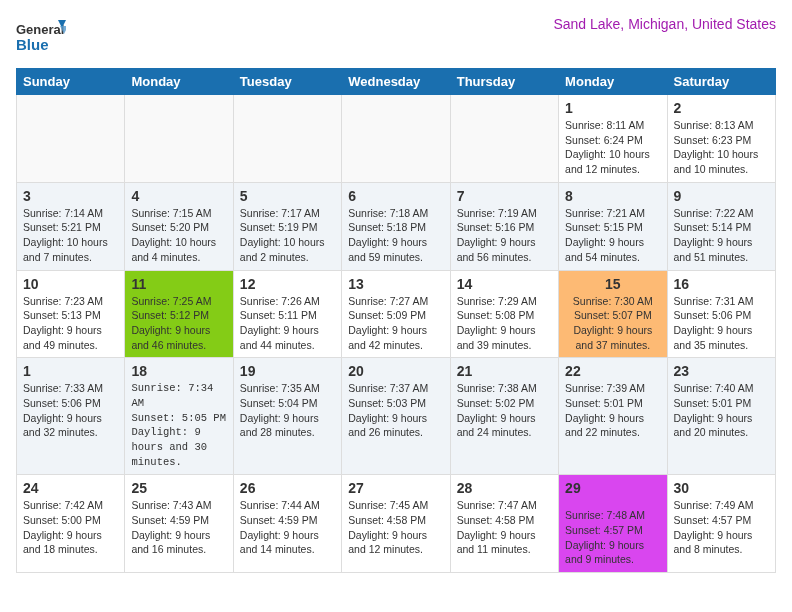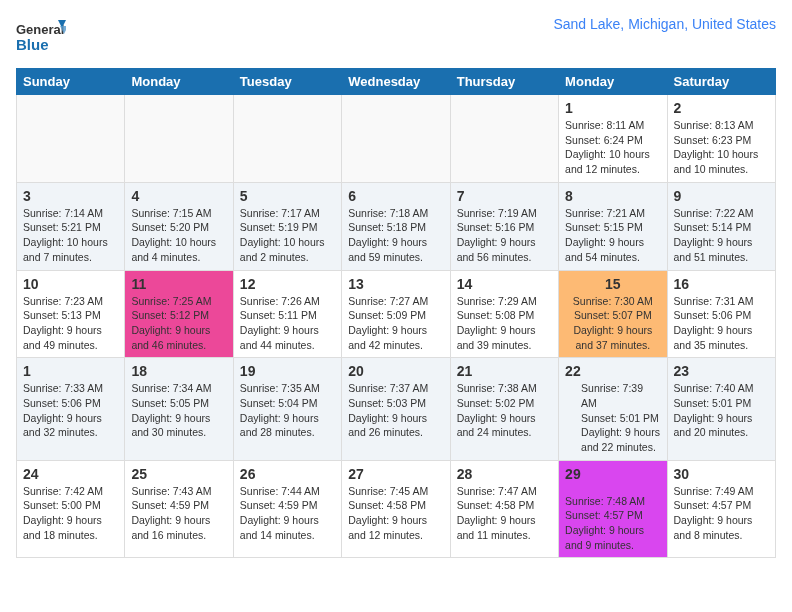--- a/index.html
+++ b/index.html
@@ -24,21 +24,21 @@
     .title-area {
       text-align: right;
     }
     .month-title {
       font-size: 32px;
       font-weight: bold;
       color: #333;
     }
     .location {
       font-size: 14px;
-      color: #3b82f6;
+      color: #a21caf;
     }
     table {
       width: 100%;
       border-collapse: collapse;
       table-layout: fixed;
     }
     th {
       background-color: #1a6faf;
       color: #fff;
       text-align: left;
@@ -162,21 +162,21 @@
 Daylight: 9 hours and 51 minutes.</div>
         </td>
       </tr>
       <tr>
         <td style="background: rgb(255, 255, 255);">
           <span class="day-number">10</span>
           <div class="day-info" style="white-space: pre-line;">Sunrise: 7:23 AM
 Sunset: 5:13 PM
 Daylight: 9 hours and 49 minutes.</div>
         </td>
-        <td style="background: #ec4899; margin-left: 9px;">
+        <td style="background: #84cc16; margin-left: 9px;">
           <span class="day-number">11</span>
           <div class="day-info" style="white-space: pre-line;">Sunrise: 7:25 AM
 Sunset: 5:12 PM
 Daylight: 9 hours and 46 minutes.</div>
         </td>
         <td style="background: rgb(255, 255, 255);">
           <span class="day-number">12</span>
           <div class="day-info" style="white-space: pre-line;">Sunrise: 7:26 AM
 Sunset: 5:11 PM
 Daylight: 9 hours and 44 minutes.</div>
@@ -208,21 +208,21 @@
       </tr>
       <tr>
         <td style="background: rgb(240, 244, 248);">
           <span class="day-number">1</span>
           <div class="day-info" style="white-space: pre-line;">Sunrise: 7:33 AM
 Sunset: 5:06 PM
 Daylight: 9 hours and 32 minutes.</div>
         </td>
         <td style="background: rgb(240, 244, 248);">
           <span class="day-number">18</span>
-          <div class="day-info" style="white-space: pre-line;">Sunrise: 7:34 AM
+          <div class="day-info" style="white-space: pre-line; font-family: Liberation Mono, monospace;">Sunrise: 7:34 AM
 Sunset: 5:05 PM
 Daylight: 9 hours and 30 minutes.</div>
         </td>
         <td style="background: rgb(240, 244, 248);">
           <span class="day-number">19</span>
           <div class="day-info" style="white-space: pre-line;">Sunrise: 7:35 AM
 Sunset: 5:04 PM
 Daylight: 9 hours and 28 minutes.</div>
         </td>
         <td style="background: rgb(240, 244, 248);">
@@ -232,21 +232,21 @@
 Daylight: 9 hours and 26 minutes.</div>
         </td>
         <td style="background: rgb(240, 244, 248);">
           <span class="day-number">21</span>
           <div class="day-info" style="white-space: pre-line;">Sunrise: 7:38 AM
 Sunset: 5:02 PM
 Daylight: 9 hours and 24 minutes.</div>
         </td>
         <td style="background: rgb(240, 244, 248);">
           <span class="day-number">22</span>
-          <div class="day-info" style="white-space: pre-line; margin-left: 16px;">Sunrise: 7:39 AM
+          <div class="day-info" style="white-space: pre-line;">Sunrise: 7:39 AM
 Sunset: 5:01 PM
 Daylight: 9 hours and 22 minutes.</div>
         </td>
         <td style="background: rgb(240, 244, 248);">
           <span class="day-number">23</span>
           <div class="day-info" style="white-space: pre-line;">Sunrise: 7:40 AM
 Sunset: 5:01 PM
 Daylight: 9 hours and 20 minutes.</div>
         </td>
       </tr>

